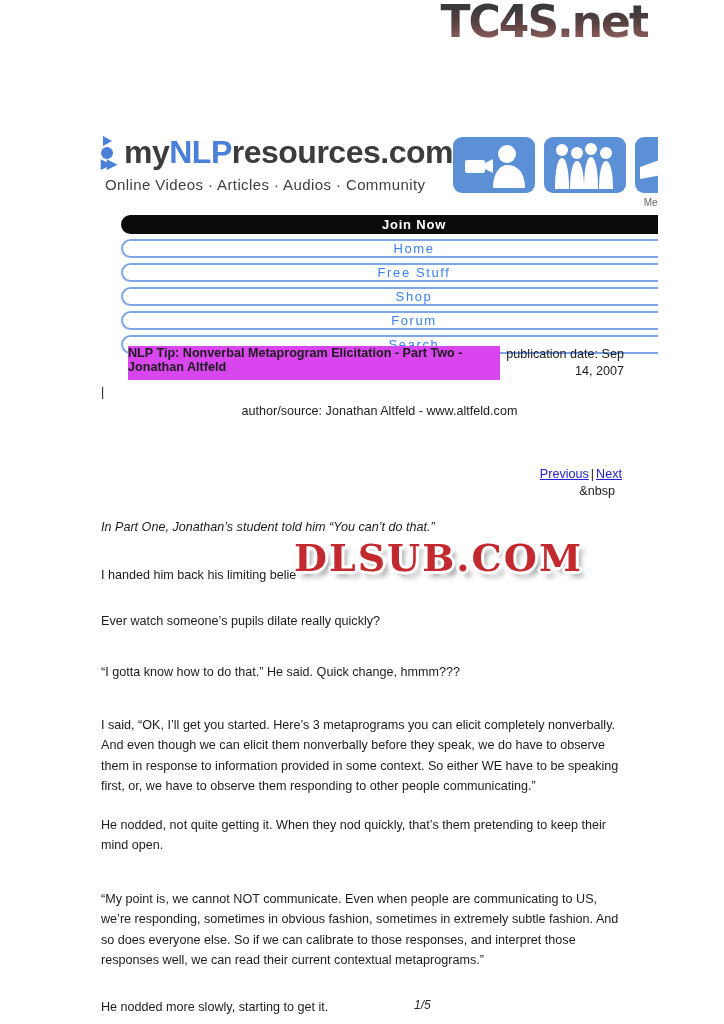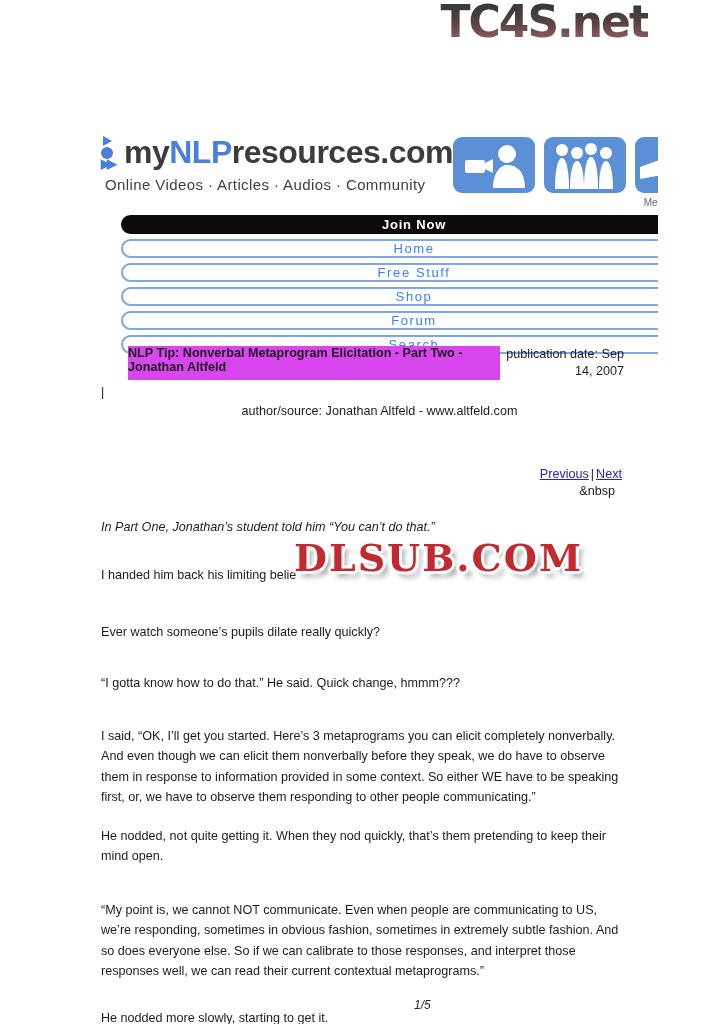--- a/index.html
+++ b/index.html
@@ -58,21 +58,21 @@
   .pn-links .link { color:#2323cb; text-decoration:underline; cursor:pointer; }
   .pn-sep { color:#1c1c1c; margin:0 2px; }
   .nbsp-line { padding-right:7px; }
 
   .center-head { text-align:center; margin-top:18px; font-size:12.6px; line-height:19px; }
 
   .intro { font-style:italic; margin:20px 0 0 35px; font-size:12.6px; }
 
   .para { margin-left:35px; margin-right:31px; font-size:12.6px; line-height:20.5px; color:#1c1c1c; }
   .p1 { margin-top:31px; position:relative; }
-  .p2 { margin-top:36px; }
+  .p2 { margin-top:25px; }
   .p3 { margin-top:31px; }
   .p4 { margin-top:32px; }
   .p5 { margin-top:18px; }
   .p6 { margin-top:33px; }
   .p7 { margin-top:26px; }
 
   
   .dlsub {
     position:absolute; left:193px; top:-17px;
     font-family:"DejaVu Serif", serif; font-weight:bold;

